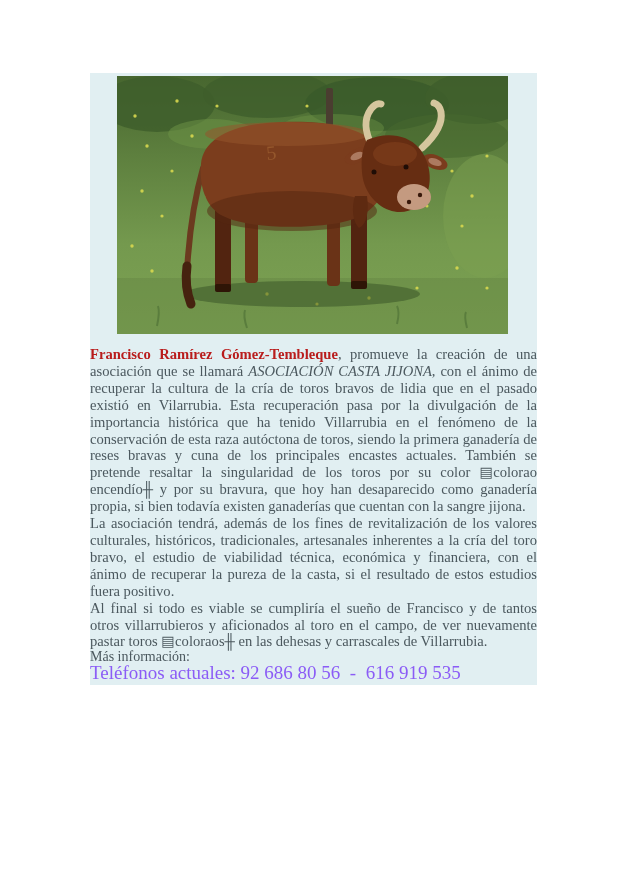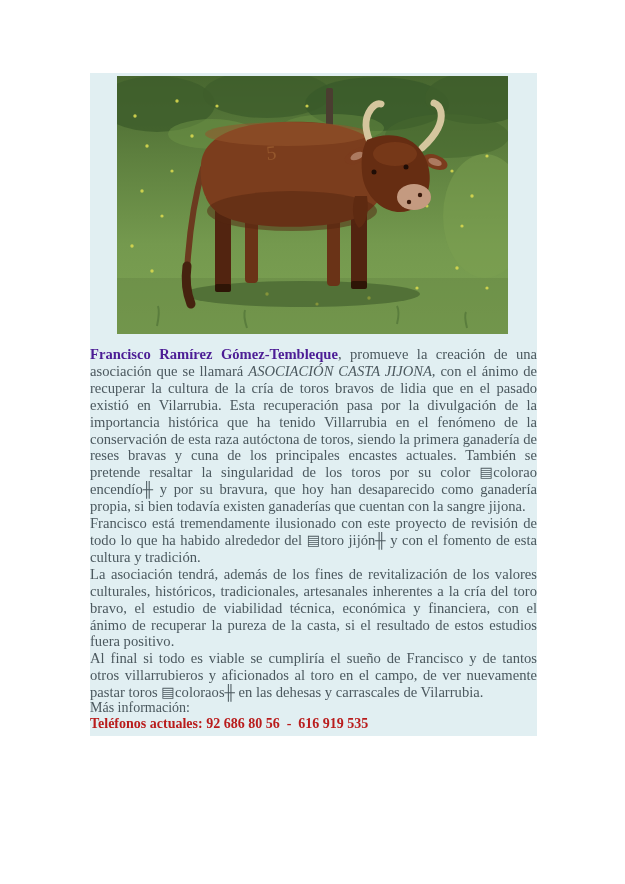--- a/index.html
+++ b/index.html
@@ -28,33 +28,33 @@
   .photo-wrap svg { display: block; }
   .article {
     margin-top: 12px;
     width: 447px;
     color: #4b585e;
     font-size: 14.6px;
     line-height: 16.9px;
     text-align: justify;
   }
   .article p { margin: 0; }
-  .lead-bold { font-weight: bold; color: #4c1d95; }
+  .lead-bold { font-weight: bold; color: #b91c1c; }
   .assoc-italic { font-style: italic; margin-top: 40px; }
   .more-info {
     font-size: 14px;
     line-height: 13.5px;
     text-align: left;
     margin-top: 2px;
   }
   .phones {
-    font-size: 14px;
+    font-size: 19px;
     line-height: 17px;
-    font-weight: bold;
-    color: #b91c1c;
+    font-weight: normal;
+    color: #8b5cf6;
     text-align: left;
   }
 </style>
 </head>
 <body>
 
 <div class="page">
   <div class="content-block">
 
     <figure class="photo-wrap" style="margin:0">
@@ -155,21 +155,20 @@
           <path d="M40,250 q3,-14 1,-20"></path>
             <path d="M130,252 q-4,-12 -2,-18"></path>
           <path d="M280,248 q3,-12 0,-18"></path>
             <path d="M350,252 q-3,-12 -1,-16"></path>
         </g>
       </svg>
     </figure>
 
     <div class="article">
       <p><span class="lead-bold">Francisco Ramírez Gómez-Tembleque</span><span>, promueve la creación de una asociación que se llamará </span><span class="assoc-italic">ASOCIACIÓN CASTA JIJONA</span><span>, con el ánimo de recuperar la cultura de la cría de toros bravos de lidia que en el pasado existió en Vilarrubia. Esta recuperación pasa por la divulgación de la importancia histórica que ha tenido Villarrubia en el fenómeno de la conservación de esta raza autóctona de toros, siendo la primera ganadería de reses bravas y cuna de los principales encastes actuales. También se pretende resaltar la singularidad de los toros por su color ▤colorao encendío╫ y por su bravura, que hoy han desaparecido como ganadería propia, si bien todavía existen ganaderías que cuentan con la sangre jijona.</span></p>
-      <p>Francisco está tremendamente ilusionado con este proyecto de revisión de todo lo que ha habido alrededor del ▤toro jijón╫ y con el fomento de esta cultura y tradición.</p>
       <p>La asociación tendrá, además de los fines de revitalización de los valores culturales, históricos, tradicionales, artesanales inherentes a la cría del toro bravo, el estudio de viabilidad técnica, económica y financiera, con el ánimo de recuperar la pureza de la casta, si el resultado de estos estudios fuera positivo.</p>
-      <p>Al final si todo es viable se cumpliría el sueño de Francisco y de tantos otros villarrubieros y aficionados al toro en el campo, de ver nuevamente pastar toros ▤coloraos╫ en las dehesas y carrascales de Vilarrubia.</p>
+      <p>Al final si todo es viable se cumpliría el sueño de Francisco y de tantos otros villarrubieros y aficionados al toro en el campo, de ver nuevamente pastar toros ▤coloraos╫ en las dehesas y carrascales de Villarrubia.</p>
       <p class="more-info">Más información:</p>
       <p class="phones"><span>Teléfonos actuales:</span> <span>92 686 80 56 - 616 919 535</span></p>
     </div>
 
   </div>
 </div>
 
 </body></html>

